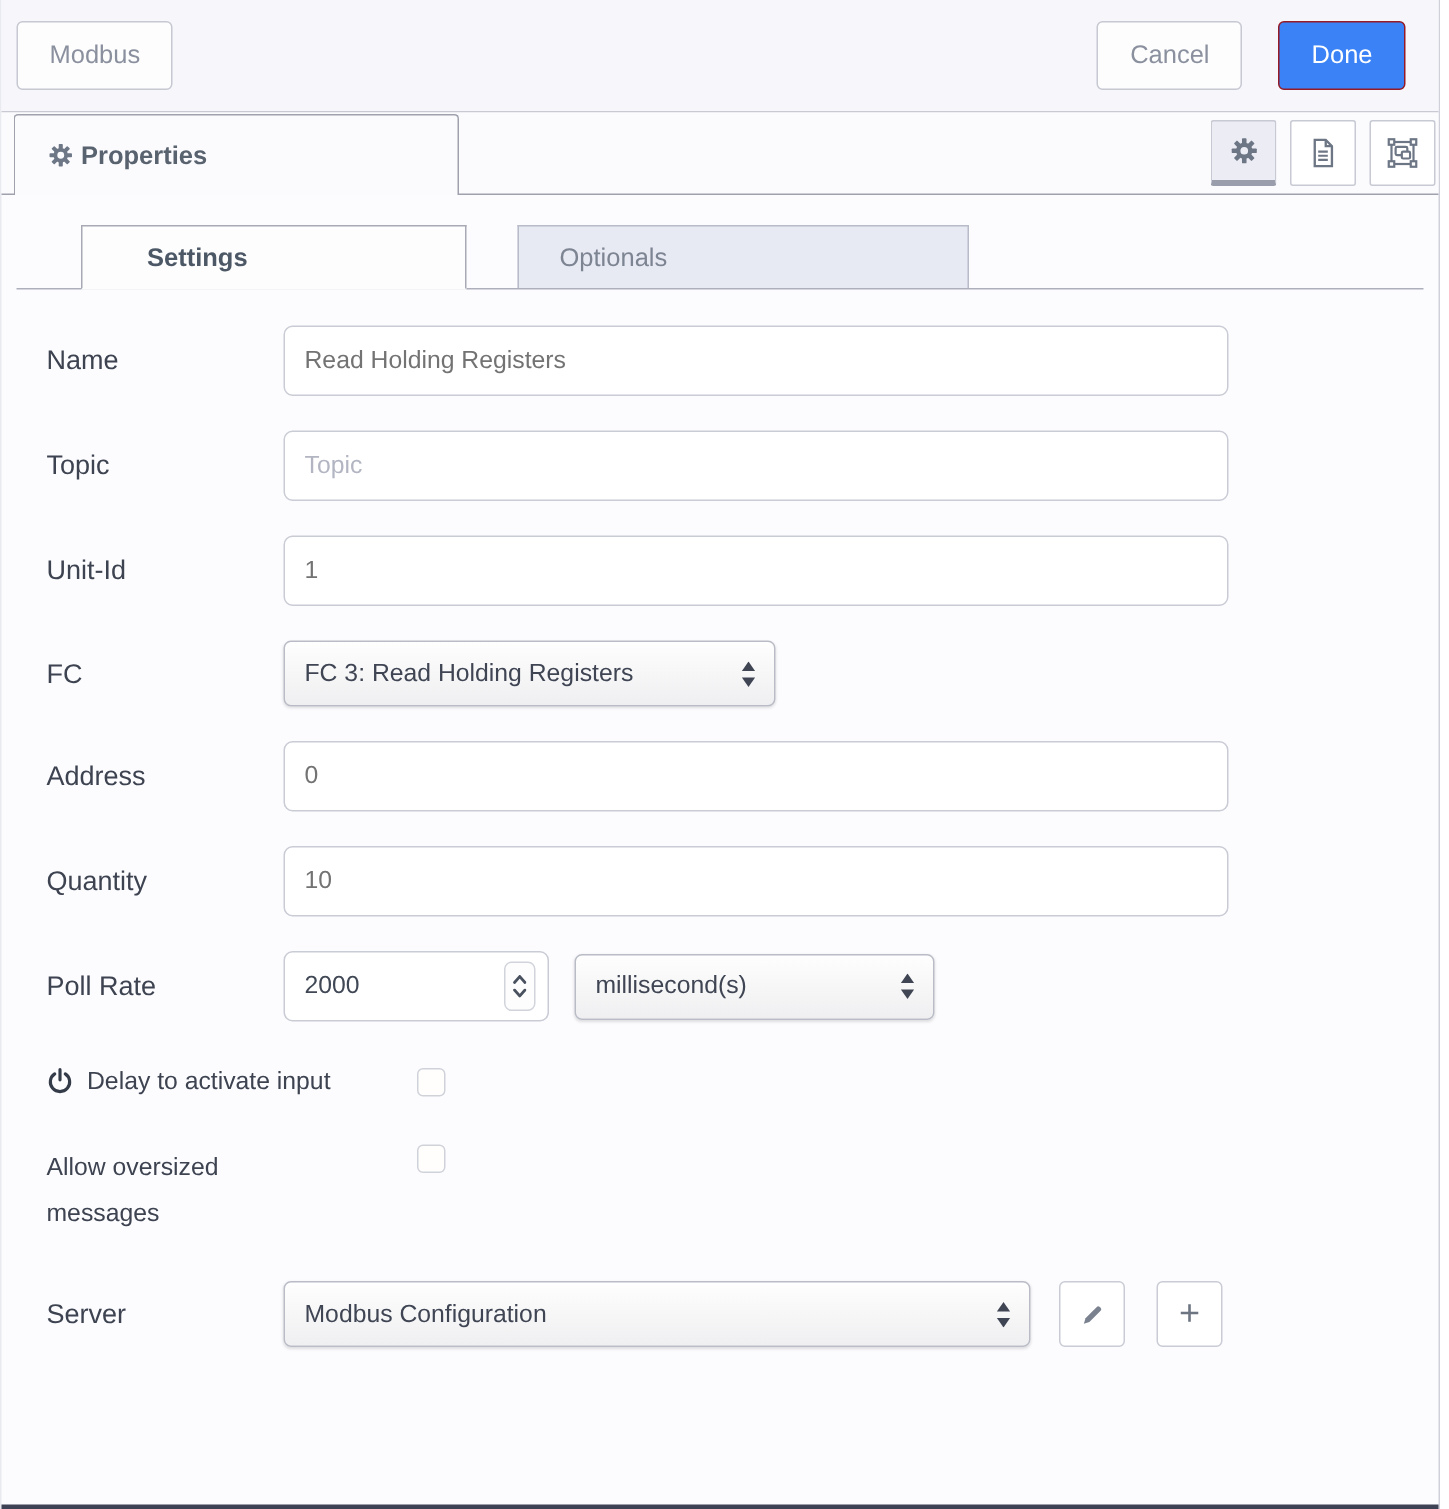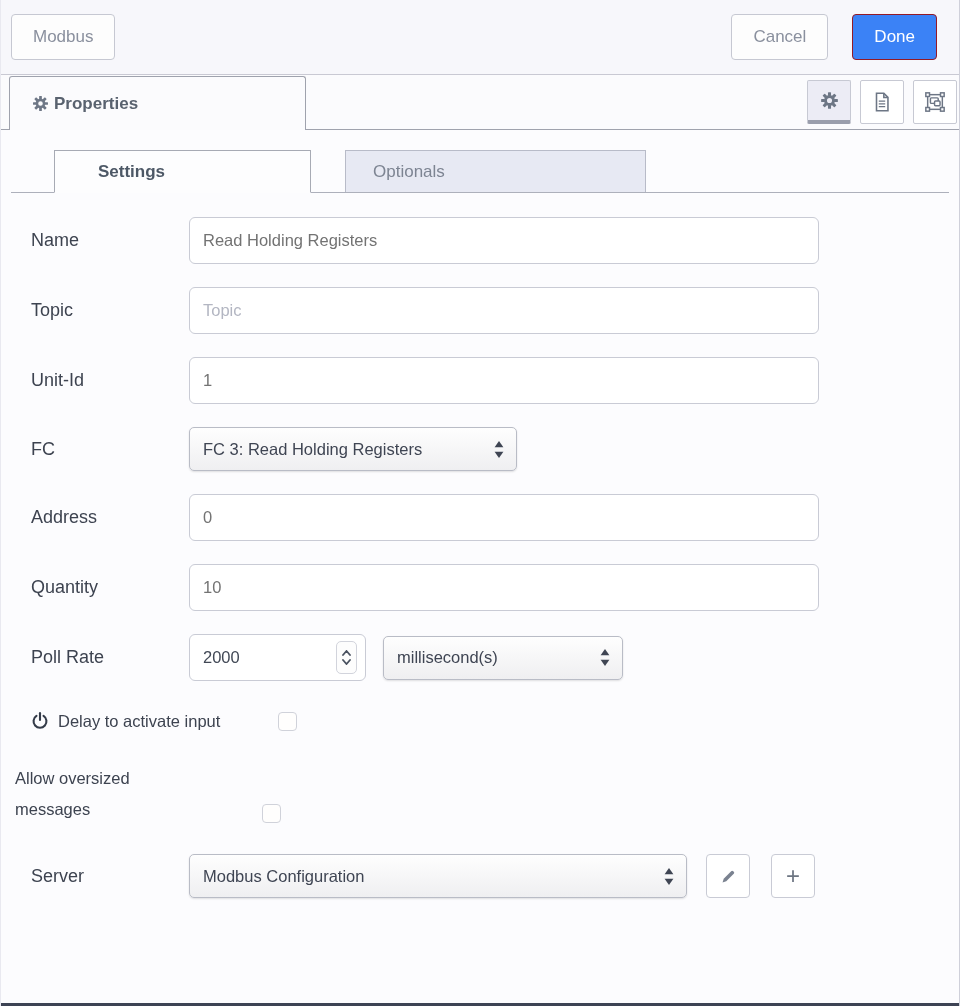--- a/index.html
+++ b/index.html
@@ -92,21 +92,21 @@
     display:flex; flex-direction:column; align-items:center; justify-content:center; gap:3px; cursor:pointer;
   }
   .select-unit { margin-left:17px; }
 
   .checkbox {
     appearance:none; -webkit-appearance:none; width:19px; height:19px;
     border:1px solid #d0d2da; border-radius:4px; background:#fffefd; cursor:pointer; flex:none;
   }
   .check-row { display:flex; align-items:center; margin:30px 0 0 30px; }
   .check-label { display:flex; align-items:center; gap:9px; width:247px; font-size:16.5px; color:#3d4350; }
-  .oversized-row { display:flex; align-items:flex-end; margin:32px 0 0 14px; }
+  .oversized-row { display:flex; align-items:flex-start; margin:32px 0 0 30px; }
   .oversized-label { width:247px; font-size:16.5px; color:#3d4350; line-height:1.85; }
   .oversized-row .checkbox { margin-bottom:1px; }
 
   .server-row { display:flex; align-items:center; margin:30px 0 0 30px; }
   .sq-btn {
     width:44px; height:44px; background:#fff; border:1px solid #c9cbd5; border-radius:4px;
     display:flex; align-items:center; justify-content:center; color:#767e8c; cursor:pointer;
   }
   .sq-btn.edit { margin-left:19px; }
   .sq-btn.add { margin-left:21px; font-size:24px; color:#6d7582; }

